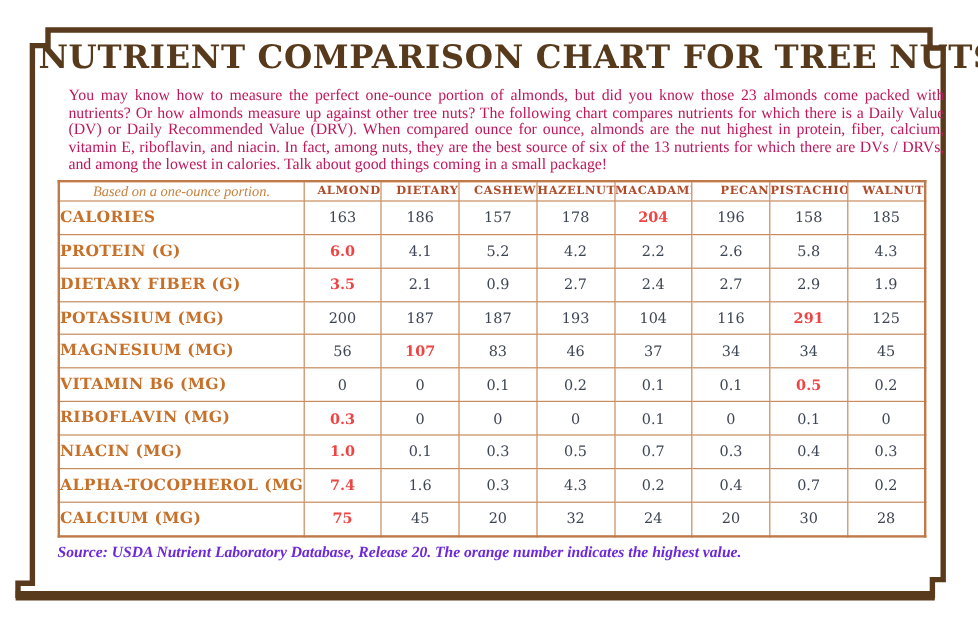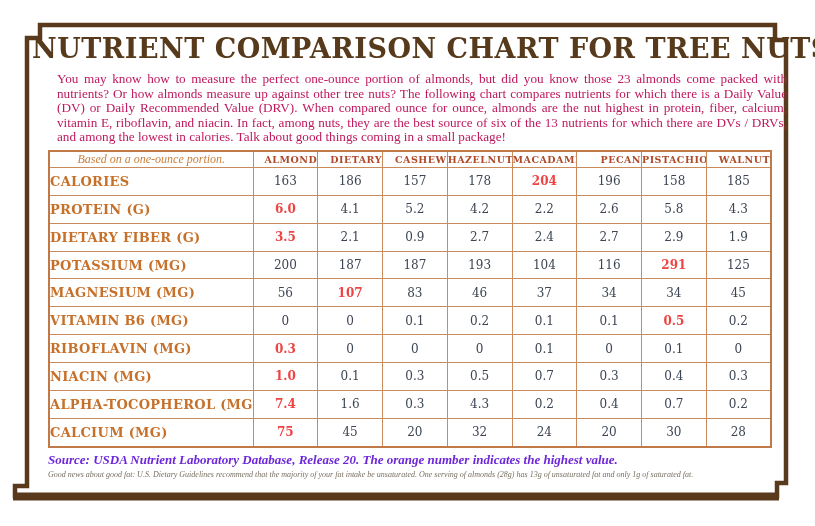--- a/index.html
+++ b/index.html
@@ -248,16 +248,15 @@
           <td class="val">20</td>
           <td class="val">30</td>
           <td class="val">28</td>
         </tr>
       </tbody>
   </table>
 
   <div class="source-note">Source: USDA Nutrient Laboratory Database, Release 20. The orange number indicates the highest value.</div>
 
   <div class="fine-print">
-    <div>Good news about good fat: U.S. Dietary Guidelines recommend that the majority of your fat intake be unsaturated. One serving of almonds (28g) has 13g of unsaturated fat and only 1g of saturated fat.</div>
   </div>
 
 </div>
 
 </body></html>

